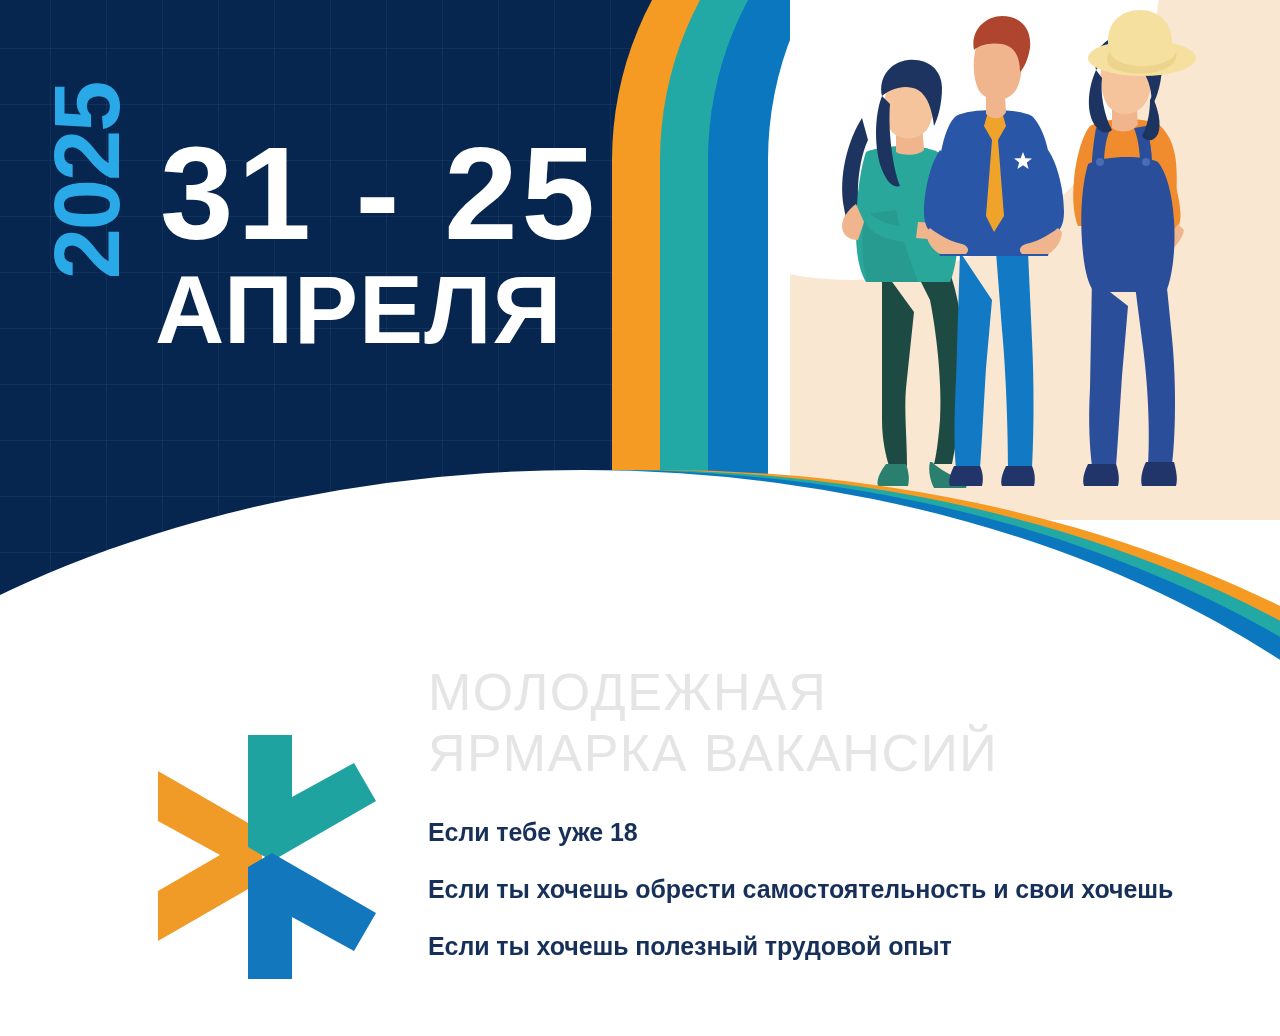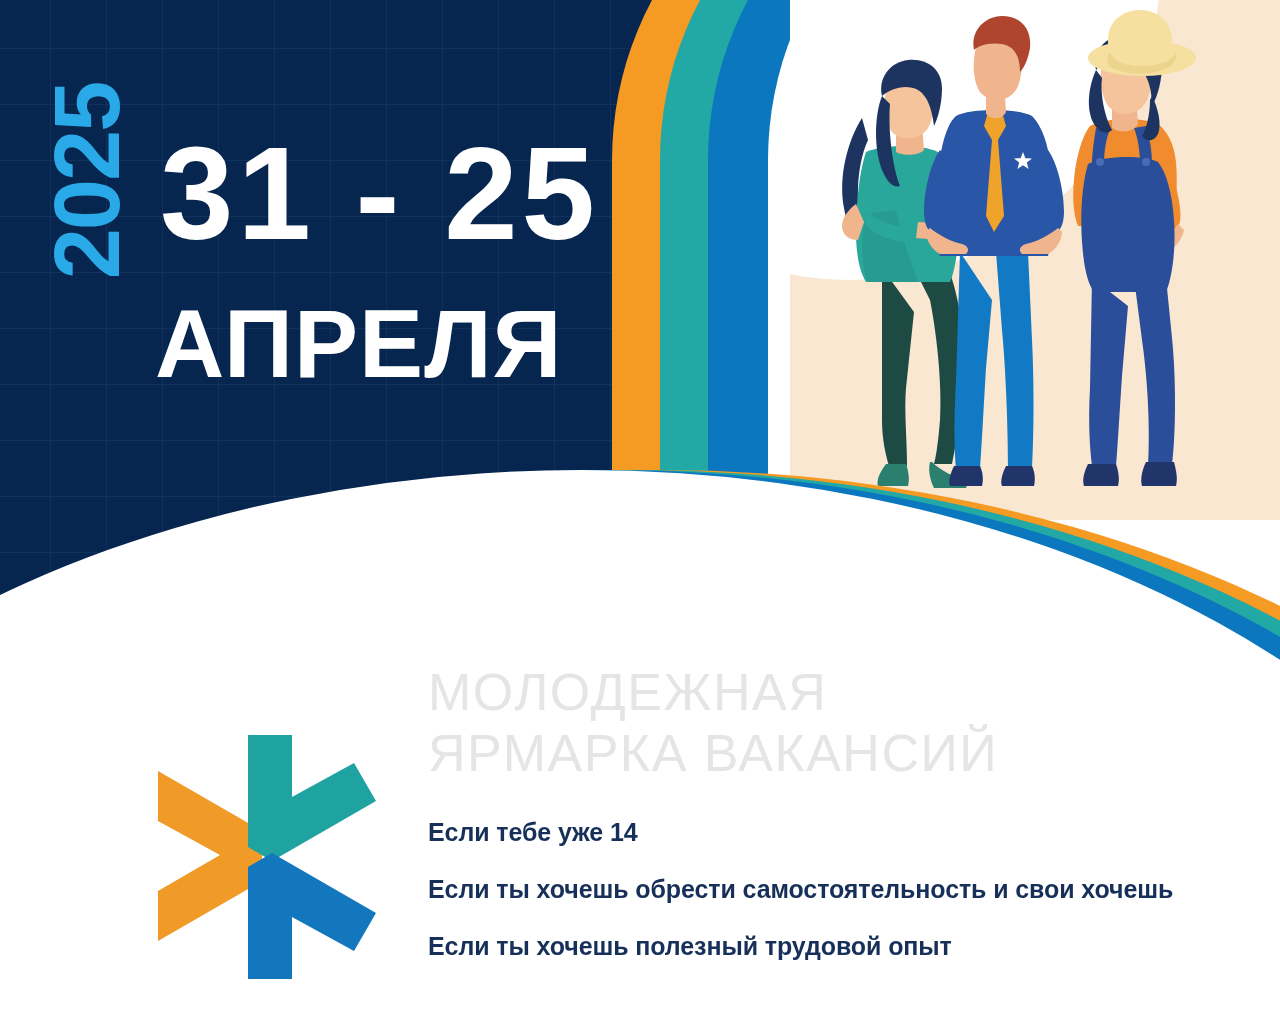--- a/index.html
+++ b/index.html
@@ -88,21 +88,20 @@
     line-height:1;
     white-space:nowrap;
   }
   .date-month {
     position:absolute; left:155px; top:262px;
     color:#ffffff;
     font-size:96px; font-weight:bold;
     letter-spacing:1px;
     line-height:1;
     white-space:nowrap;
-    margin-top:34px;
   }
 
   
   .logo { position:absolute; left:140px; top:735px; width:250px; height:245px; }
   .logo svg { width:100%; height:100%; display:block; }
 
   
   .headline {
     position:absolute; left:428px; top:662px;
     color:#e5e5e5;
@@ -268,18 +267,18 @@
       <path d="M108,132 L132,118 L236,178 L214,216 L152,182 L152,244 L108,244 Z" fill="#1277bc"></path>
     </svg>
   </div>
 
   <div class="headline">
     <span>МОЛОДЕЖНАЯ</span>
     <span class="l2">ЯРМАРКА ВАКАНСИЙ</span>
   </div>
 
   <div class="bullets">
-    <div class="bullet">Если тебе уже 14</div>
+    <div class="bullet">Если тебе уже 18</div>
     <div class="bullet">Если ты хочешь обрести самостоятельность и свои хочешь</div>
     <div class="bullet">Если ты хочешь полезный трудовой опыт</div>
   </div>
 
 </div>
 
 </body></html>

